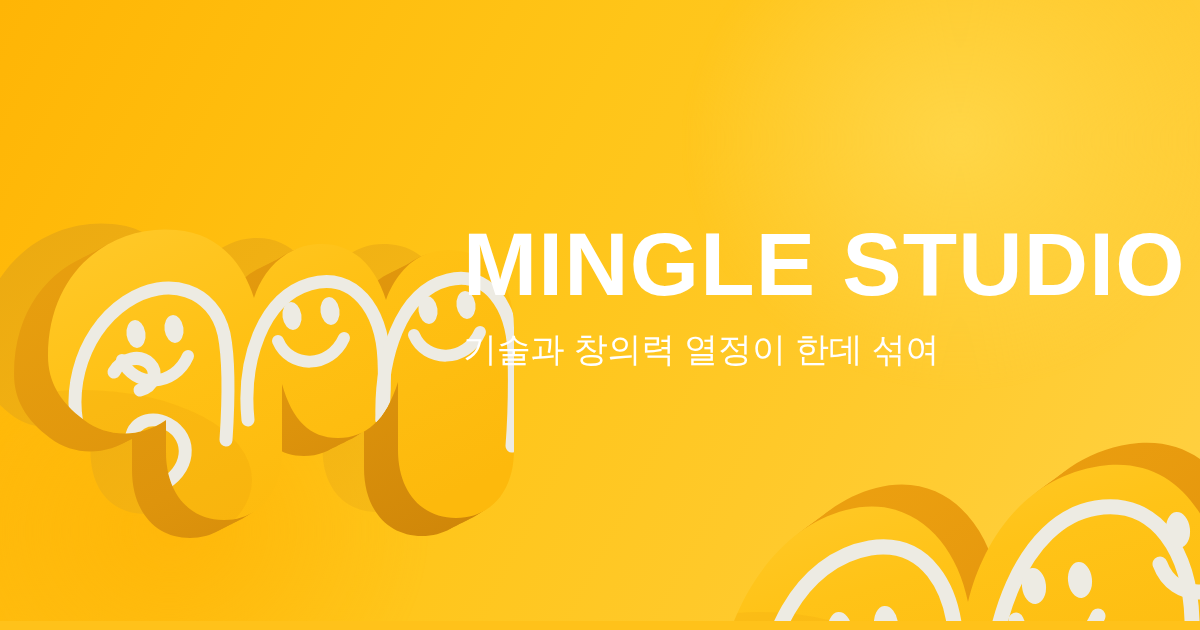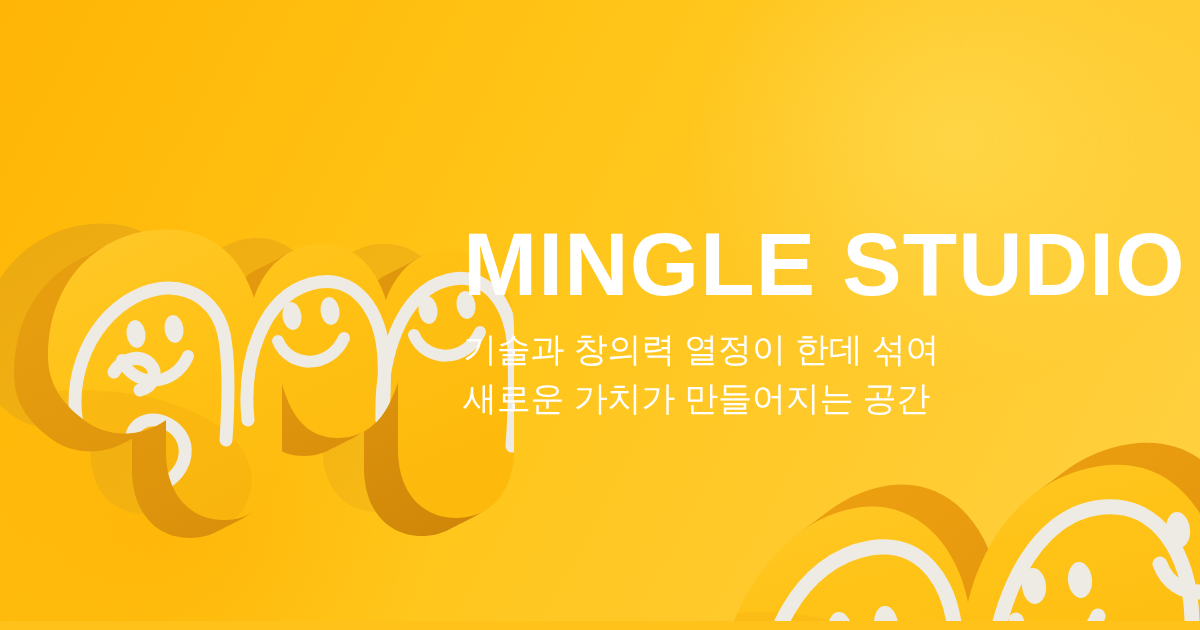--- a/index.html
+++ b/index.html
@@ -278,17 +278,16 @@
         <ellipse cx="524" cy="132" rx="12" ry="18" transform="rotate(-6 524 132)"></ellipse>
         <path d="M 460 172 C 474 210, 524 210, 542 168" fill="none" stroke="#EDEBE3" stroke-width="15" stroke-linecap="round"></path>
       </g>
     </svg>
   </div>
 
   <div class="copy">
     <h1 class="headline">MINGLE STUDIO</h1>
     <div class="sub">
       <div class="sub-line">기술과 창의력 열정이 한데 섞여</div>
-      <div class="sub-line">새로운 가치가 만들어지는 공간</div>
     </div>
   </div>
 
 </div>
 
 </body></html>

